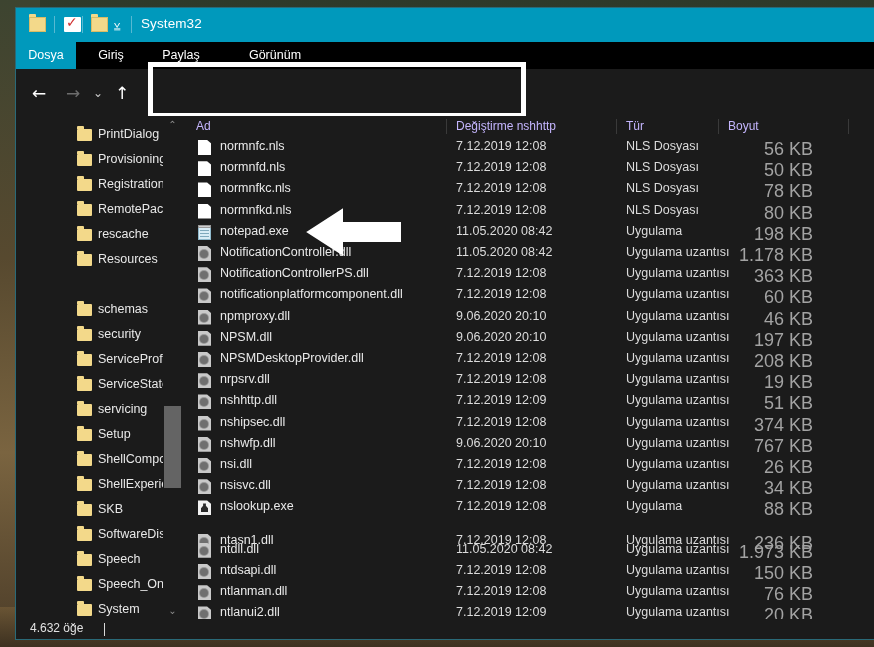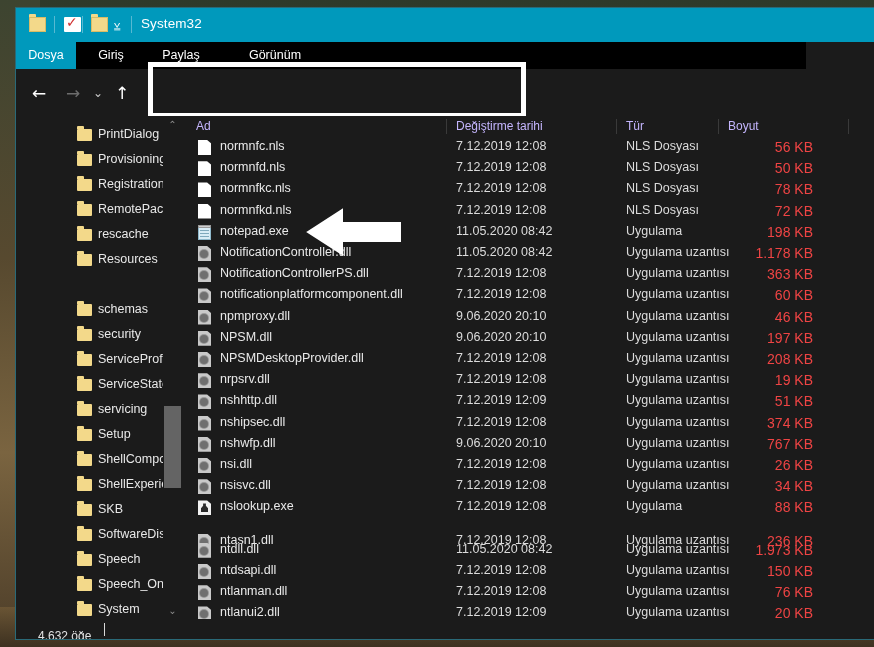--- a/index.html
+++ b/index.html
@@ -65,21 +65,21 @@
     color:#ffffff;font-size:11px;line-height:16px;text-align:center;
     font-family:"DejaVu Sans",sans-serif;
   }
   #win-title{
     position:absolute;left:125px;top:8px;
     color:#ffffff;font-size:13.5px;letter-spacing:.1px;
   }
 
   
   #ribbon{
-    position:absolute;left:0;top:34px;width:790px;height:27px;
+    position:absolute;left:0;top:34px;width:858px;height:27px;
     background:#000000;
   }
   #ribbon .tab{
     position:absolute;top:0;height:27px;line-height:27px;
     color:#ffffff;font-size:12.5px;text-align:center;cursor:default;
   }
   #tab-dosya{left:0;width:60px;background:#0099bc;}
   #tab-giris{left:68px;width:54px;}
   #tab-paylas{left:134px;width:62px;}
   #tab-gorunum{left:224px;width:70px;}
@@ -270,37 +270,37 @@
   .fdate{
     position:absolute;left:273px;top:2px;
     color:#dcdcdc;font-size:12.5px;white-space:nowrap;
   }
   .ftype{
     position:absolute;left:443px;top:2px;
     color:#dcdcdc;font-size:12.5px;white-space:nowrap;
   }
   .fsize{
     position:absolute;left:545px;top:2px;width:85px;text-align:right;
-    color:#ef4444;font-size:14px;white-space:nowrap;
+    color:#a3a3a3;font-size:18px;white-space:nowrap;
   }
 
   
   #annot-arrow{
     position:absolute;left:290px;top:200px;width:96px;height:48px;
     pointer-events:none;
   }
 
   
   #statusbar{
     position:absolute;left:0;top:611px;width:858px;height:20px;
     background:#1b1b1b;
   }
   #status-text{
-    position:absolute;left:22px;top:2px;
-    color:#e2e2e2;font-size:12px;margin-top:8px;
+    position:absolute;left:14px;top:2px;
+    color:#e2e2e2;font-size:12px;
   }
   #status-caret{
     position:absolute;left:88px;top:4px;width:1px;height:13px;background:#d9d9d9;
   }
 </style>
 </head>
 <body>
 
 <div id="desktop"></div>
 
@@ -428,21 +428,21 @@
     </div>
   <div id="sidebar-scroll">
     <div id="sb-up">⌃</div>
     <div id="sb-thumb"></div>
     <div id="sb-down">⌄</div>
   </div>
 
   <div id="colhead">
     <div class="ch" id="ch-ad">Ad</div>
     <div class="chsep" id="sep-a"></div>
-    <div class="ch" id="ch-date">Değiştirme tarihi</div>
+    <div class="ch" id="ch-date">Değiştirme nshhttp</div>
     <div class="chsep" id="sep-b"></div>
     <div class="ch" id="ch-type">Tür</div>
     <div class="chsep" id="sep-c"></div>
     <div class="ch" id="ch-size">Boyut</div>
     <div class="chsep" id="sep-d"></div>
   </div>
 
   <div id="filelist">
       <div class="frow" style="top: 0px;">
         <span class="fico ico-doc"></span>
@@ -463,21 +463,21 @@
         <span class="fname">normnfkc.nls</span>
         <span class="fdate">7.12.2019 12:08</span>
         <span class="ftype">NLS Dosyası</span>
         <span class="fsize">78 KB</span>
       </div>
       <div class="frow" style="top: 63.6px;">
         <span class="fico ico-doc"></span>
         <span class="fname">normnfkd.nls</span>
         <span class="fdate">7.12.2019 12:08</span>
         <span class="ftype">NLS Dosyası</span>
-        <span class="fsize">72 KB</span>
+        <span class="fsize">80 KB</span>
       </div>
       <div class="frow" style="top: 84.8px;">
         <span class="fico ico-notepad"></span>
         <span class="fname">notepad.exe</span>
         <span class="fdate">11.05.2020 08:42</span>
         <span class="ftype">Uygulama</span>
         <span class="fsize">198 KB</span>
       </div>
       <div class="frow" style="top: 106px;">
         <span class="fico ico-dll"></span>

